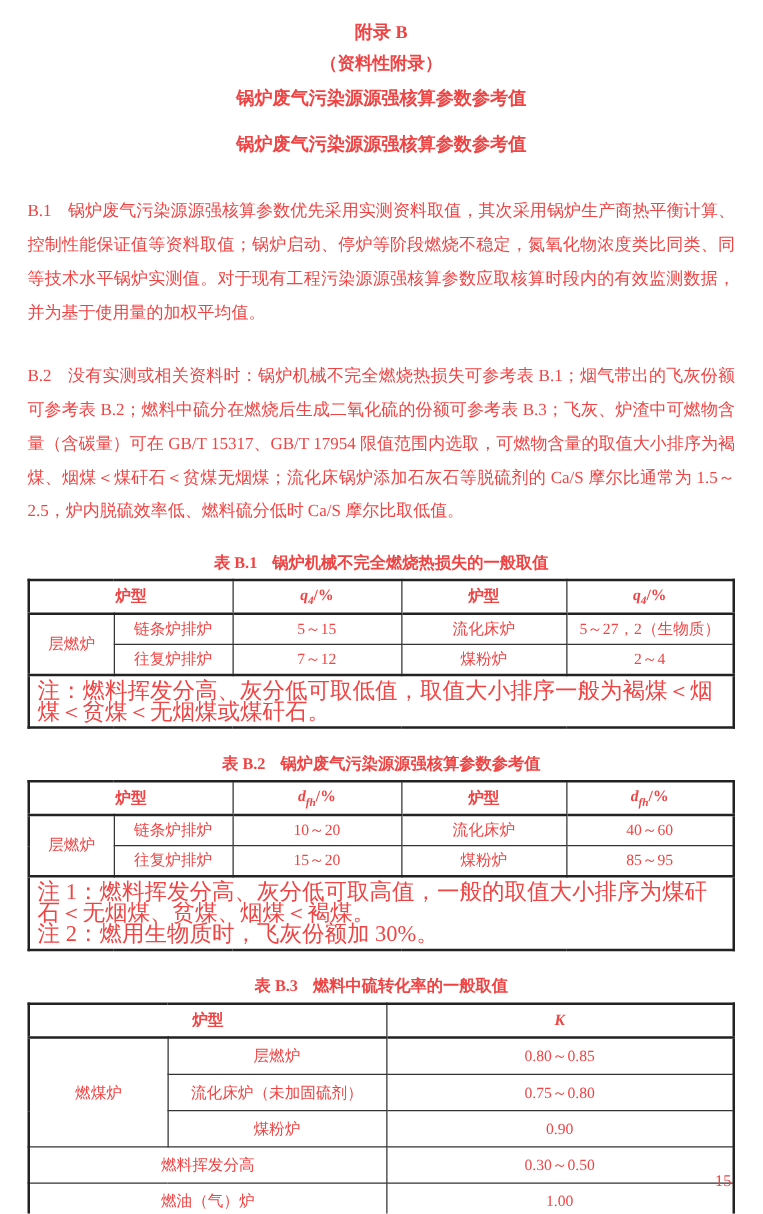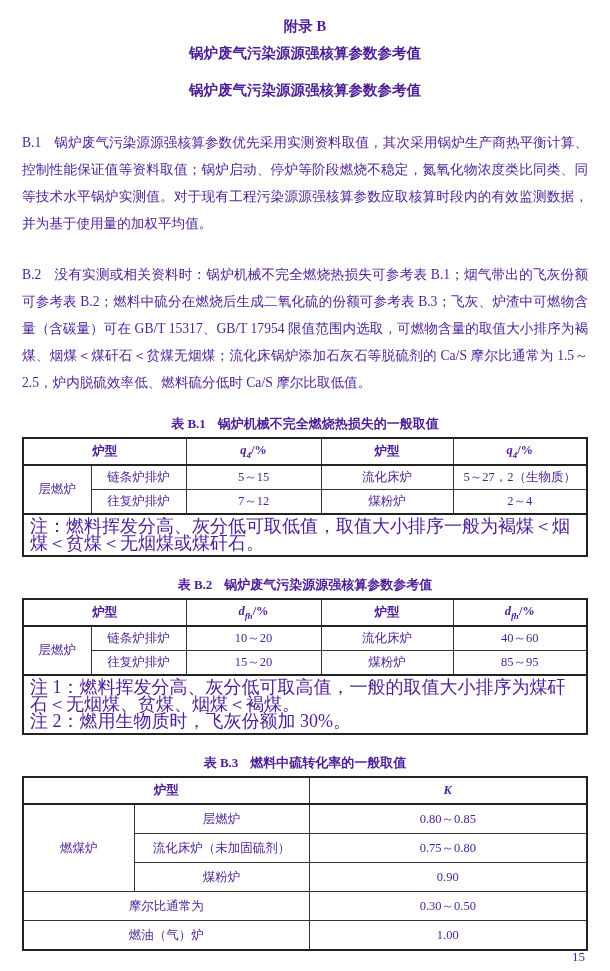--- a/index.html
+++ b/index.html
@@ -4,21 +4,21 @@
 <style>
   html, body { margin: 0; padding: 0; background: #ffffff; }
   .page {
     width: 610px;
     height: 971px;
     background: #ffffff;
     position: relative;
     box-sizing: border-box;
     padding: 12px 22px 0 22px;
     font-family: "Liberation Serif", "DejaVu Serif", serif;
-    color: #4c1d95;
+    color: #ef4444;
     overflow: hidden;
   }
   .doc-heading { text-align: center; font-weight: bold; }
   .h-line { line-height: 24px; }
   .appendix-label { font-size: 14.5px; margin-top: 2px; }
   .appendix-type  { font-size: 14px;   margin-top: 2px; }
   .appendix-title { font-size: 14.5px; margin-top: 3px; }
   .section-title  { font-size: 14.5px; margin-top: 13px; }
 
   .para {
@@ -67,31 +67,32 @@
   table.tbl td.note-cell {
     text-align: left;
     font-size: 18px;
     padding: 3px 6px;
     border-top: 2px solid #222;
     line-height: 17px;
   }
   .page-number {
     position: absolute;
     right: 25px;
-    bottom: 6px;
+    bottom: 18px;
     font-size: 13px;
   }
 </style>
 </head>
 <body>
 
 <div class="page">
 
   <div class="doc-heading">
     <div class="h-line appendix-label">附录 B</div>
+    <div class="h-line appendix-type">（资料性附录）</div>
     <div class="h-line appendix-title">锅炉废气污染源源强核算参数参考值</div>
     <div class="h-line section-title">锅炉废气污染源源强核算参数参考值</div>
   </div>
 
   <p class="para para-b1"><span class="plabel">B.1</span><span>锅炉废气污染源源强核算参数优先采用实测资料取值，其次采用锅炉生产商热平衡计算、控制性能保证值等资料取值；锅炉启动、停炉等阶段燃烧不稳定，氮氧化物浓度类比同类、同等技术水平锅炉实测值。对于现有工程污染源源强核算参数应取核算时段内的有效监测数据，并为基于使用量的加权平均值。</span></p>
 
   <p class="para"><span class="plabel">B.2</span><span>没有实测或相关资料时：锅炉机械不完全燃烧热损失可参考表 B.1；烟气带出的飞灰份额可参考表 B.2；燃料中硫分在燃烧后生成二氧化硫的份额可参考表 B.3；飞灰、炉渣中可燃物含量（含碳量）可在 GB/T 15317、GB/T 17954 限值范围内选取，可燃物含量的取值大小排序为褐煤、烟煤＜煤矸石＜贫煤无烟煤；流化床锅炉添加石灰石等脱硫剂的 Ca/S 摩尔比通常为 1.5～2.5，炉内脱硫效率低、燃料硫分低时 Ca/S 摩尔比取低值。</span></p>
 
   <div class="tbl-title">
     <span class="tlabel">表 B.1</span><span>锅炉机械不完全燃烧热损失的一般取值</span>
@@ -191,21 +192,21 @@
       </tr>
       <tr class="trow">
         <td>流化床炉（未加固硫剂）</td>
         <td>0.75～0.80</td>
       </tr>
       <tr class="trow">
         <td>煤粉炉</td>
         <td>0.90</td>
       </tr>
       <tr class="trow">
-        <td colspan="2">摩尔比通常为</td>
+        <td colspan="2">燃料挥发分高</td>
         <td>0.30～0.50</td>
       </tr>
       <tr class="trow">
         <td colspan="2">燃油（气）炉</td>
         <td>1.00</td>
       </tr>
     </tbody>
   </table>
 
   <div class="page-number">15</div>

